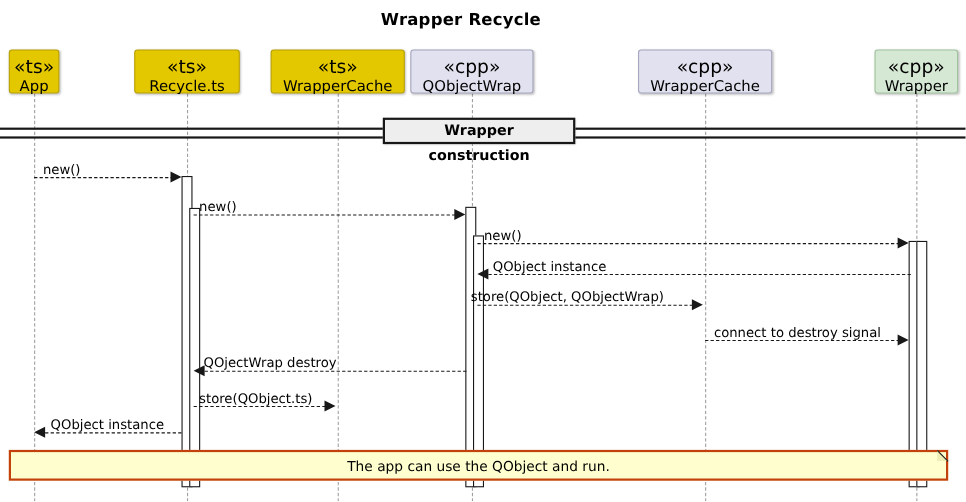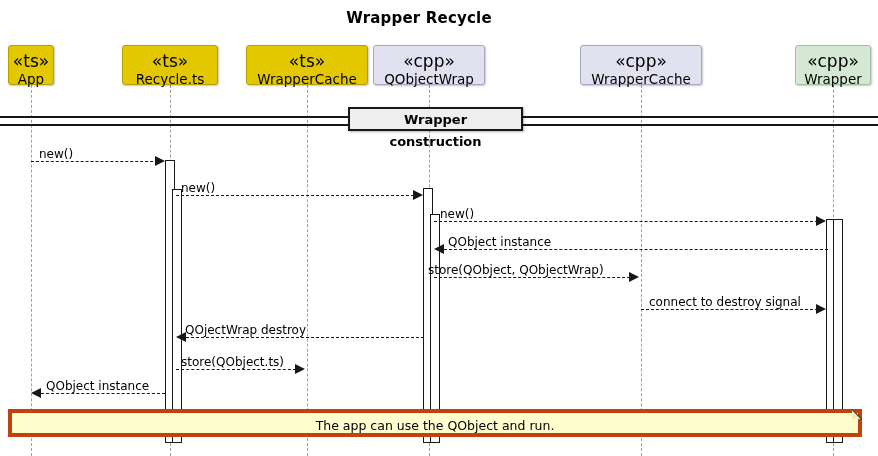--- a/index.html
+++ b/index.html
@@ -118,21 +118,21 @@
     border-bottom: 5px solid transparent;
   }
   .arrow-right { border-left: 10px solid #181818; }
   .arrow-left  { border-right: 10px solid #181818; }
 
   
   .note {
     position: absolute;
     box-sizing: border-box;
     background: #FEFECE;
-    border: 4px solid #c2410c;
+    border: 2px solid #c2410c;
     font-size: 12.5px;
     color: #000000;
     text-align: center;
     line-height: 26px;
     height: 28px;
   }
   .note-fold {
     position: absolute;
     width: 0;
     height: 0;

